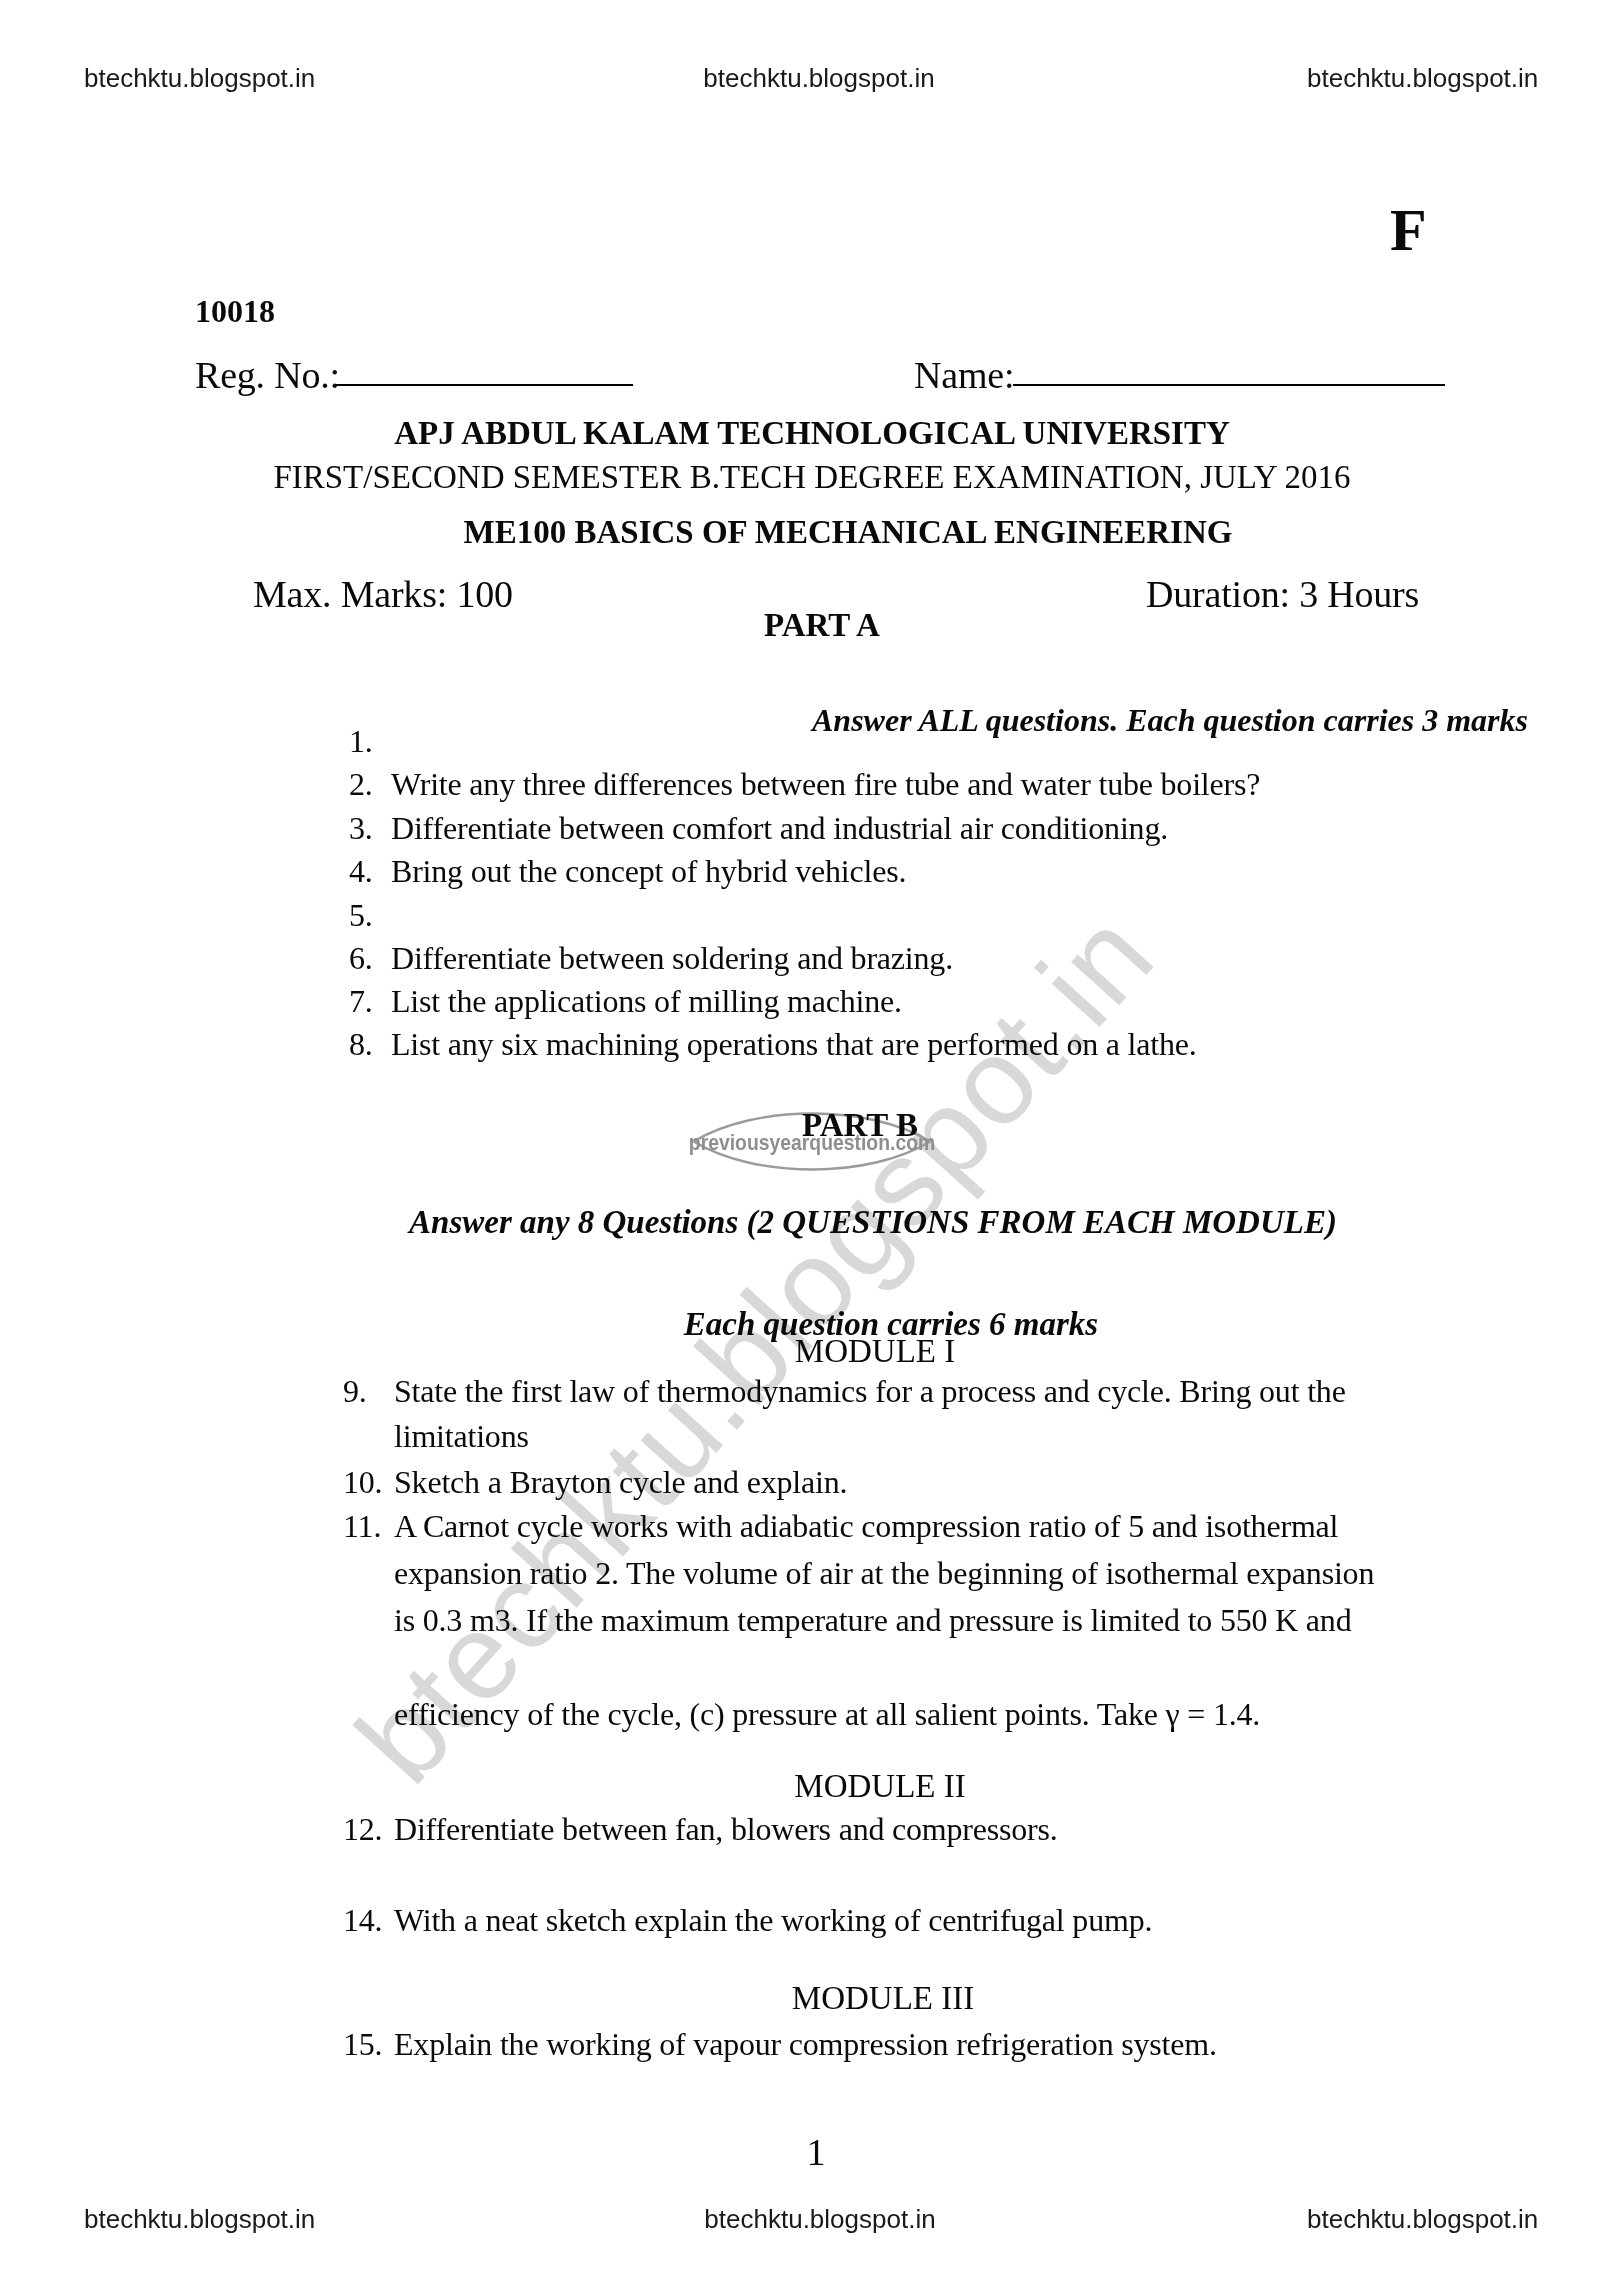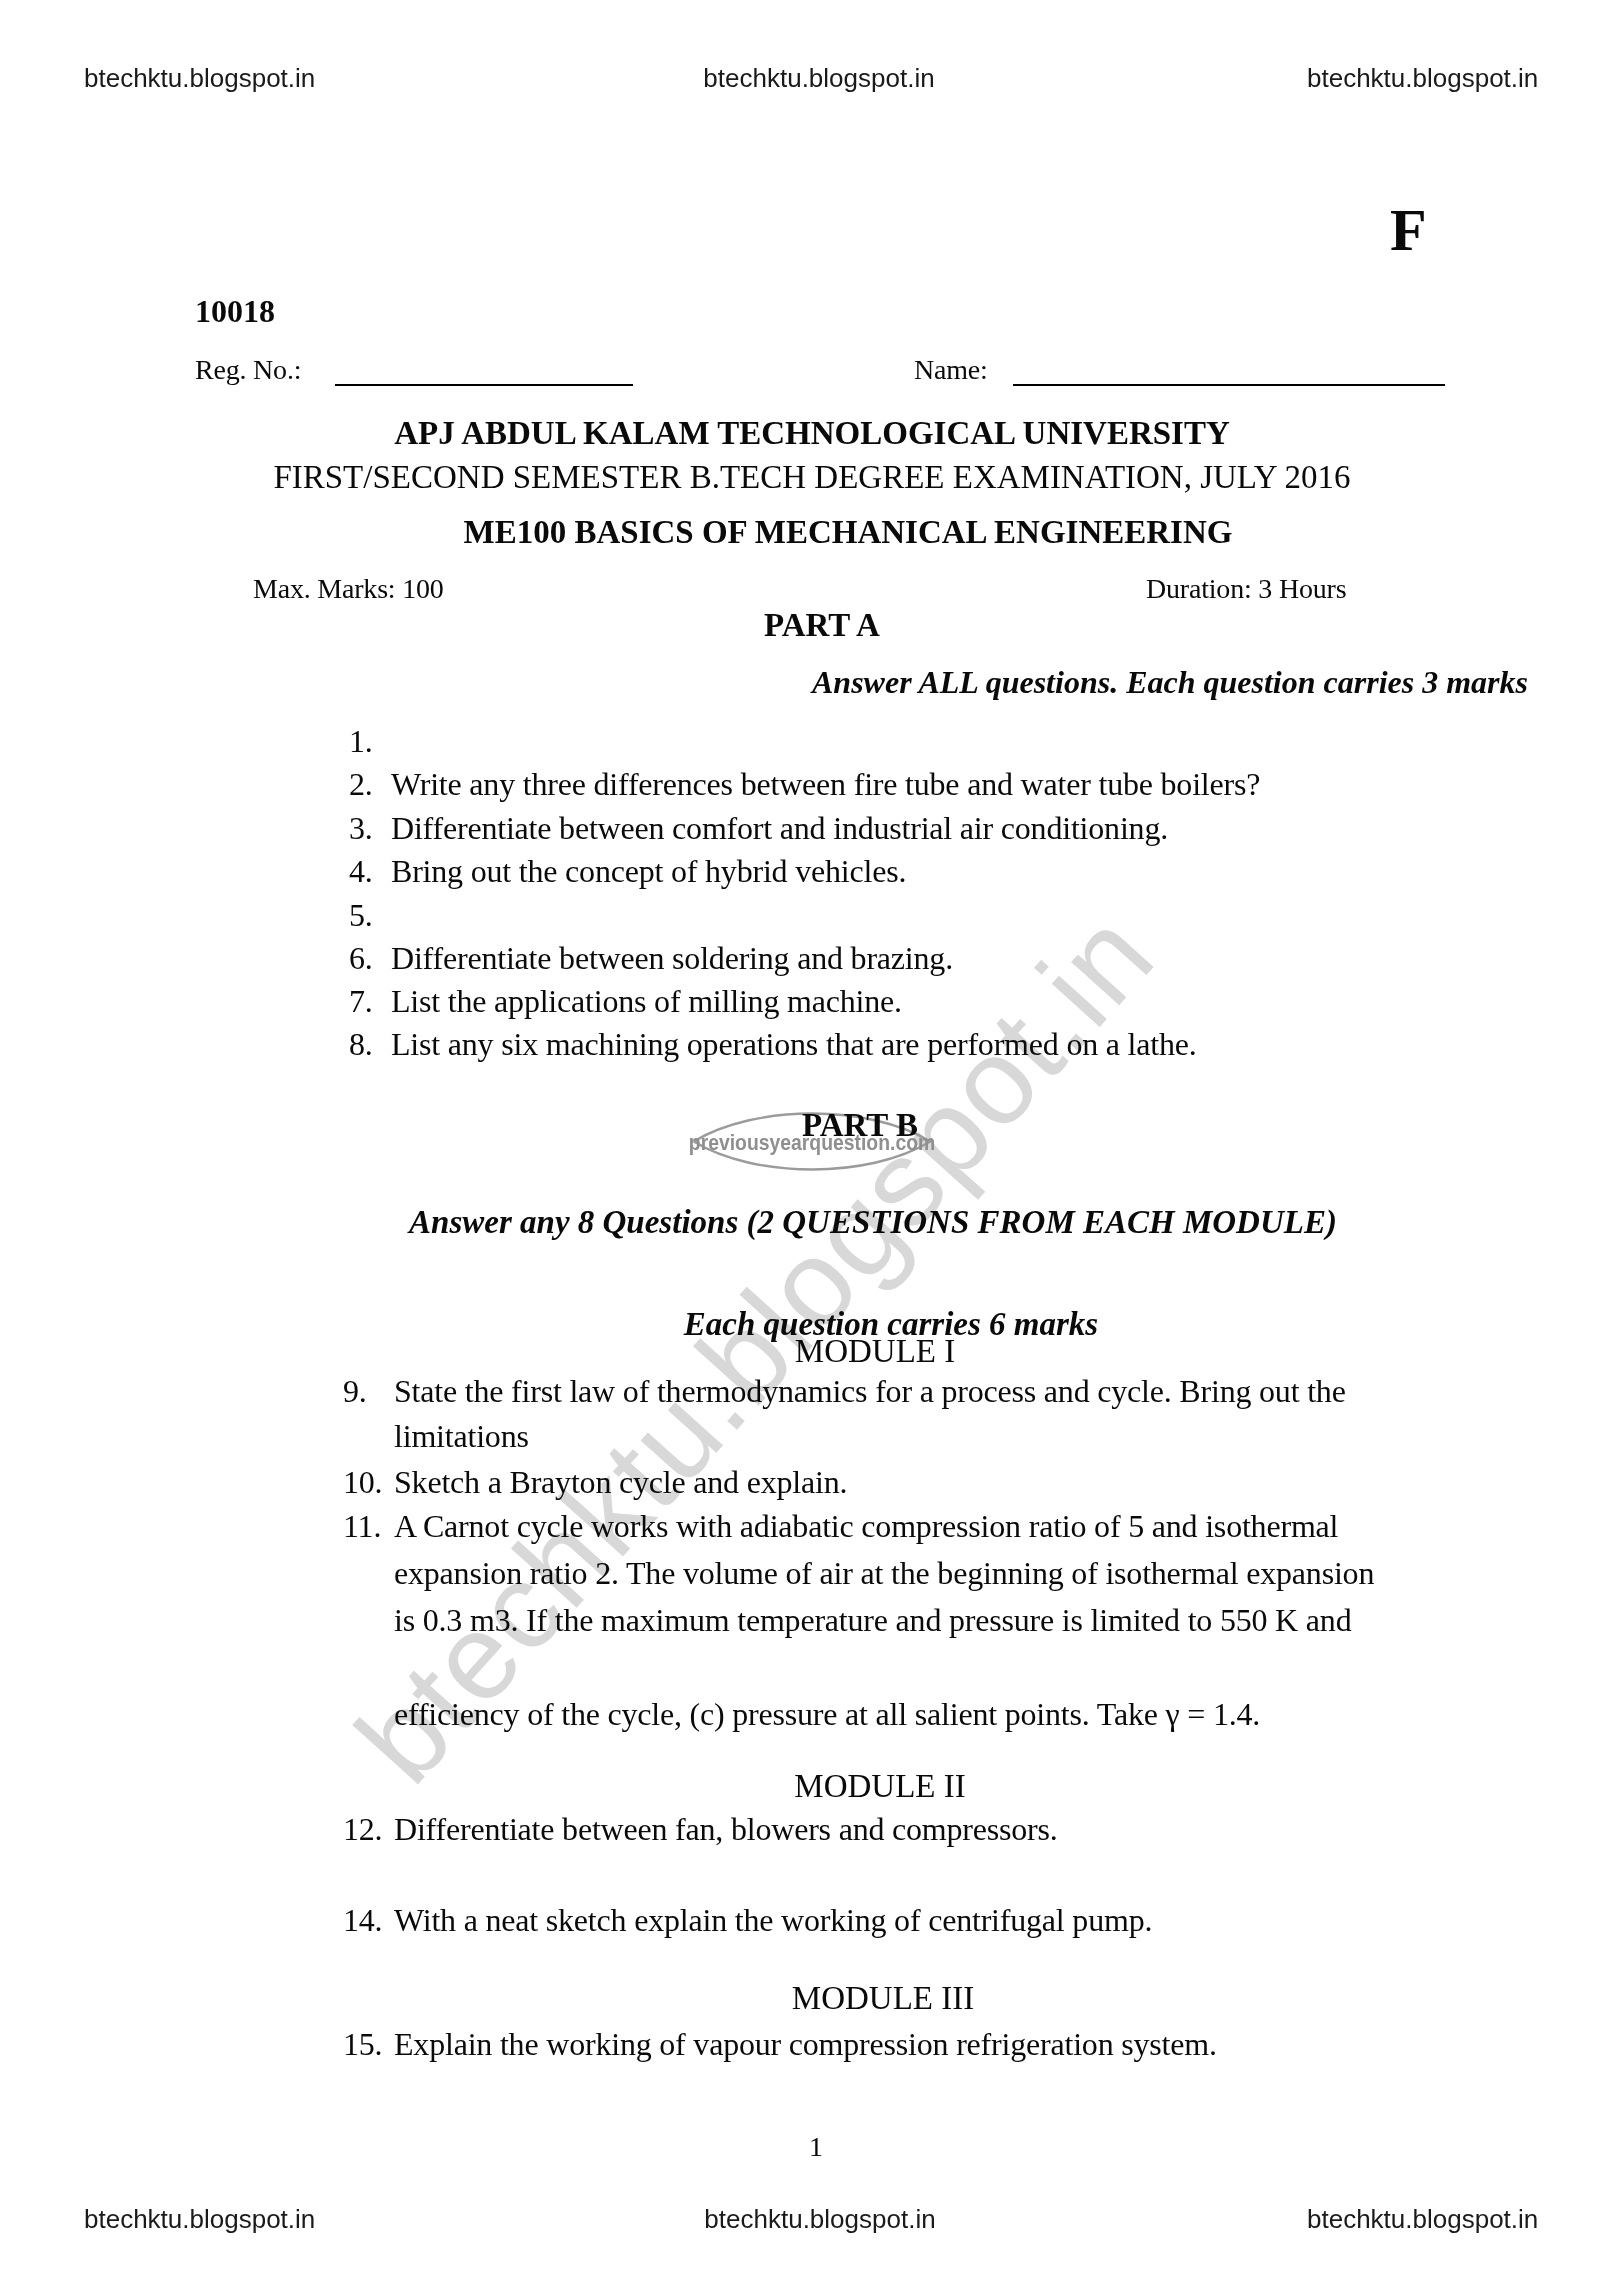--- a/index.html
+++ b/index.html
@@ -9,21 +9,21 @@
     font-family:"Liberation Serif","DejaVu Serif",serif;
     color:#0a0a0a;
   }
   .abs { position:absolute; line-height:1; white-space:nowrap; z-index:2; }
   .sans { font-family:"Liberation Sans","DejaVu Sans",sans-serif; }
   .b  { font-weight:bold; }
   .bi { font-weight:bold; font-style:italic; }
   .ctr { transform:translateX(-50%); }
   .banner { font-size:26px; color:#1a1a1a; }
   .heading { font-size:33px; }
-  .body-text { font-size:28px; letter-spacing:-0.2px; }
+  .body-text { font-size:38px; letter-spacing:-0.2px; }
   .qrow { position:absolute; left:0; width:100%; height:41px; z-index:2; }
   .qn,.qt { position:absolute; top:0; font-size:32px; letter-spacing:-0.2px; line-height:1; white-space:nowrap; }
   .qn.pa { left:349px; }
   .qt.pa { left:391px; }
   .qn.pb { left:343px; }
   .qt.pb { left:394px; }
   .fill-line { position:absolute; height:0; border-bottom:2.4px solid #000; z-index:2; }
   .wm-diag {
     position:absolute; left:755px; top:1347px; z-index:0;
     transform:translate(-50%,-50%) rotate(-48deg);
@@ -59,21 +59,21 @@
   <div class="fill-line" style="left:1013px; top:384px; width:432px;"></div>
 
   <span class="abs b heading ctr" style="left:812px; top:417px;">APJ ABDUL KALAM TECHNOLOGICAL UNIVERSITY</span>
   <span class="abs heading ctr" style="left:812px; top:461px;">FIRST/SECOND SEMESTER B.TECH DEGREE EXAMINATION, JULY 2016</span>
   <span class="abs b heading ctr" style="left:812px; top:516px;margin-left:36px;">ME100 BASICS OF MECHANICAL ENGINEERING</span>
 
   <span class="abs body-text" style="left:253px; top:575px;">Max. Marks: 100</span>
   <span class="abs body-text" style="left:1146px; top:575px;">Duration: 3 Hours</span>
 
   <span class="abs b heading ctr" style="left:822px; top:609px;">PART A</span>
-  <span class="abs bi" style="left:812px; top:666px; font-size:32px;">Answer ALL questions. Each question carries 3 marks</span>
+  <span class="abs bi" style="left:812px; top:704px; font-size:32px;">Answer ALL questions. Each question carries 3 marks</span>
 
   <div class="qrow" style="top:725px">
       <span class="qn pa">1.</span>
     </div>
   <div class="qrow" style="top:768px">
       <span class="qn pa">2.</span>
       <span class="qt pa">Write any three differences between fire tube and water tube boilers?</span>
     </div>
   <div class="qrow" style="top:812px">
       <span class="qn pa">3.</span>

